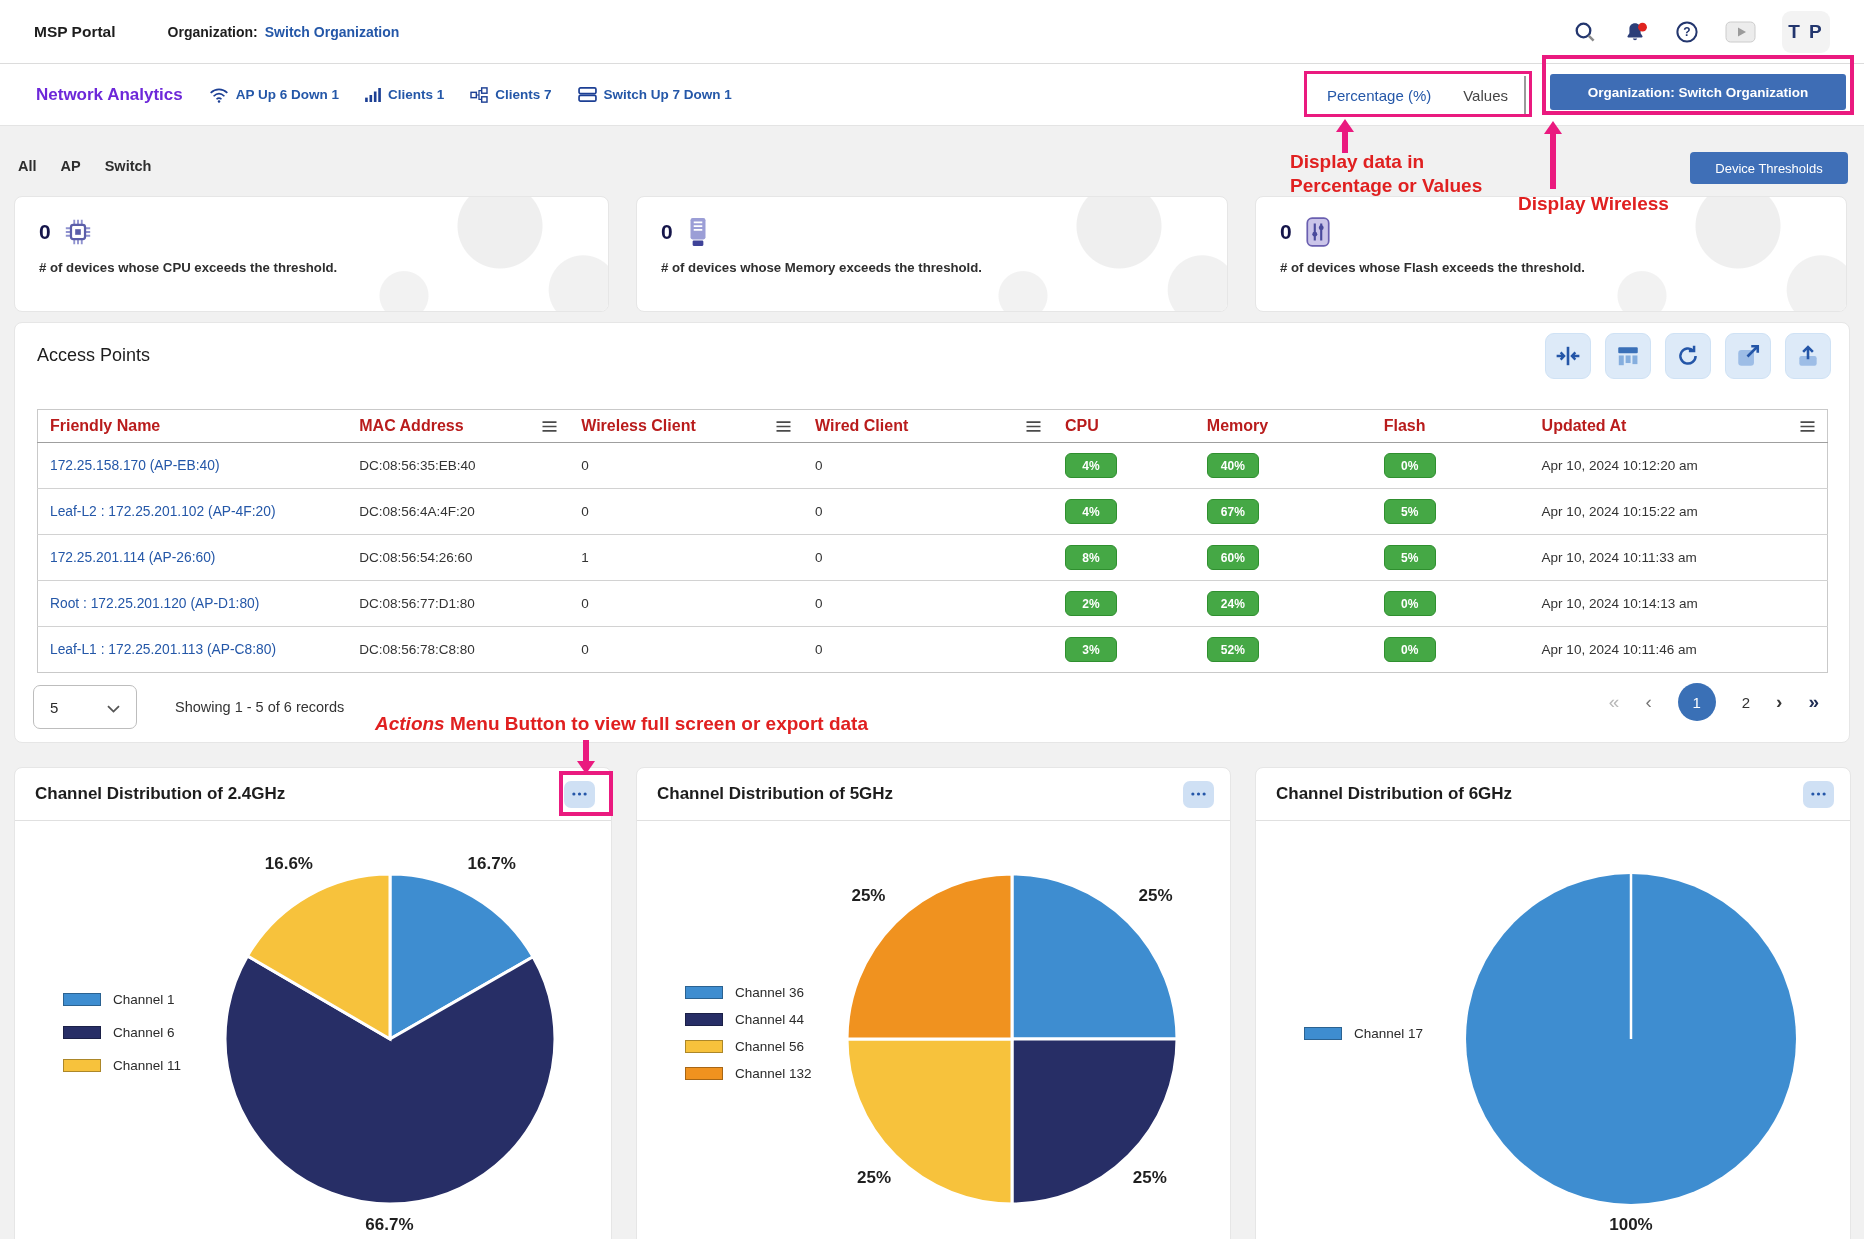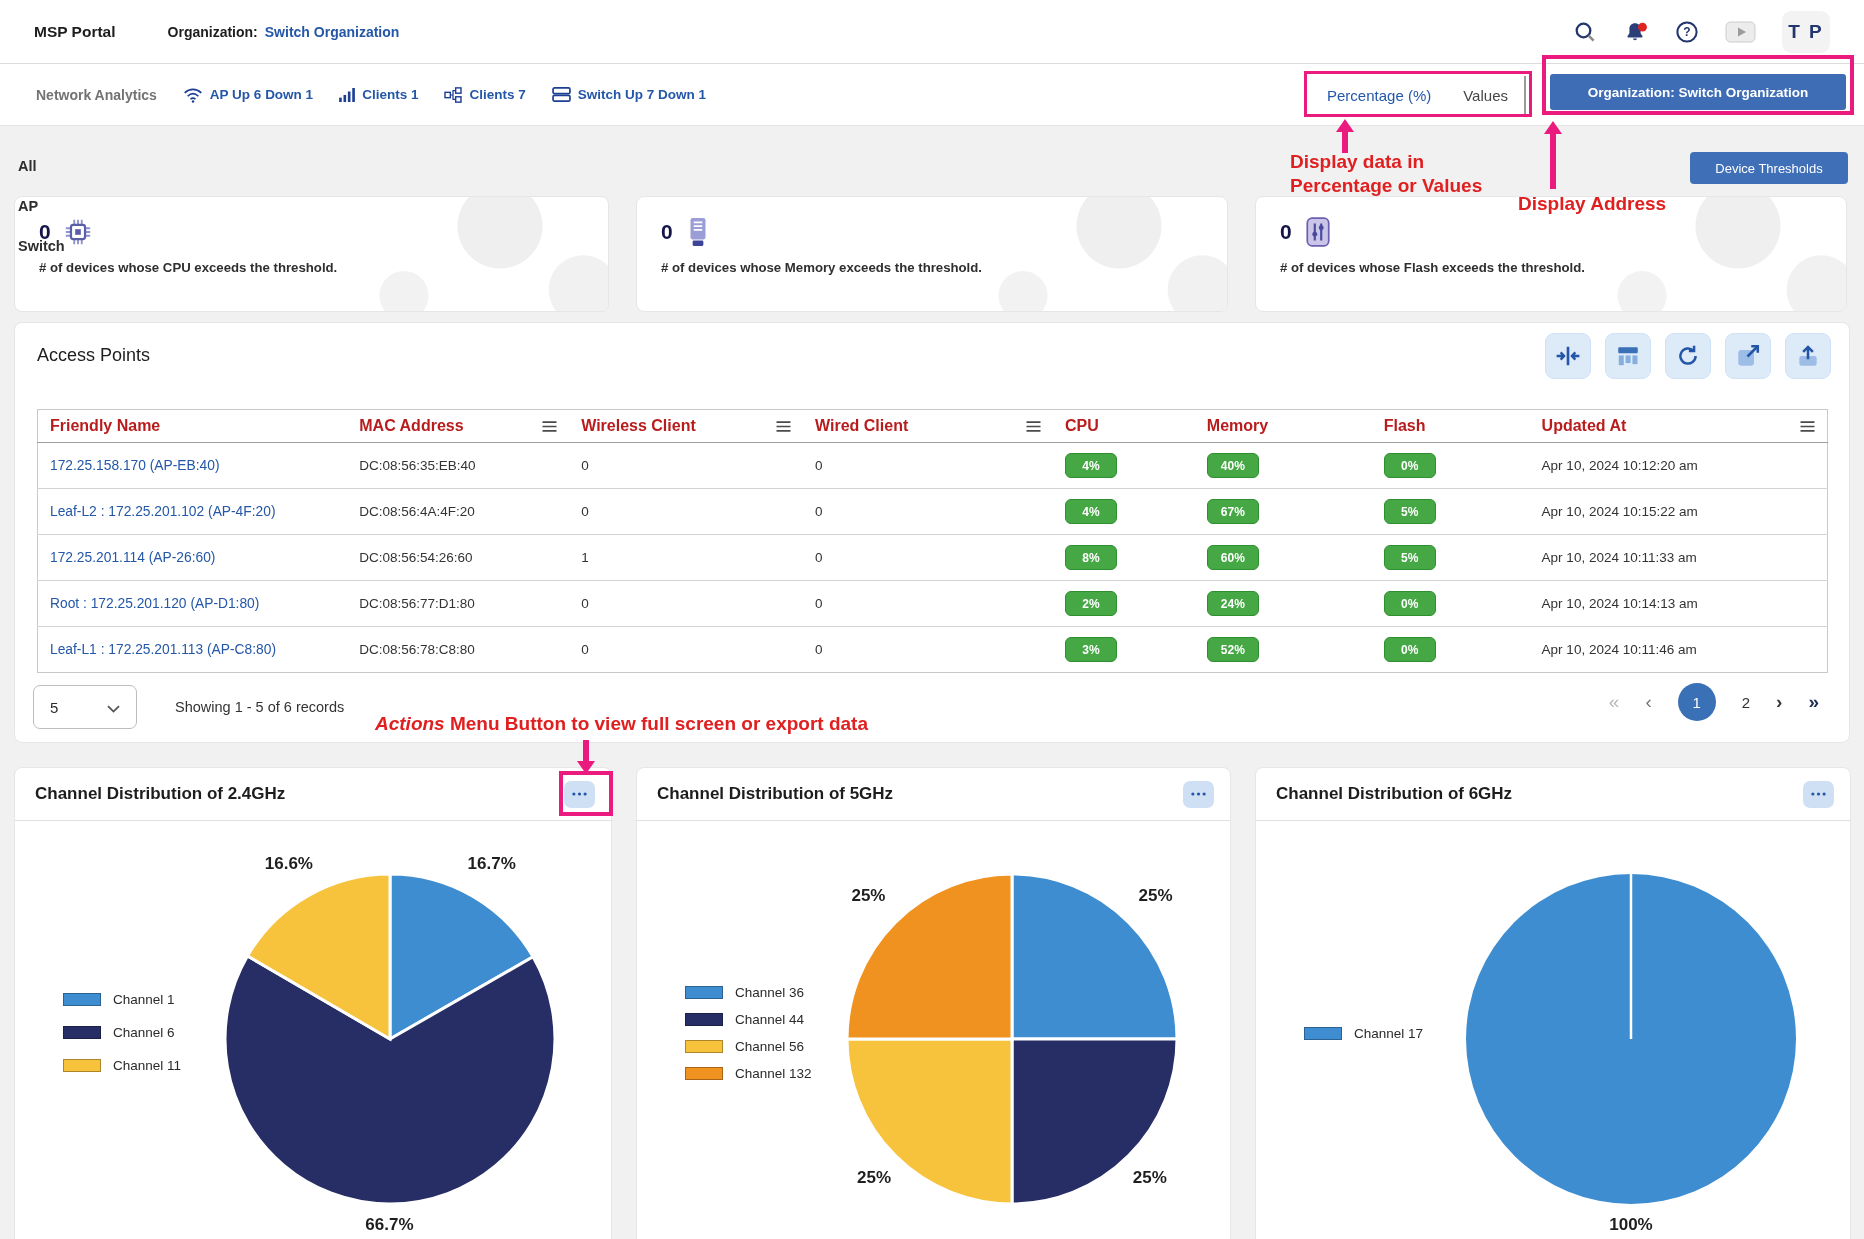--- a/index.html
+++ b/index.html
@@ -14,21 +14,21 @@
   .brand { font-size:15.5px; font-weight:bold; color:#1d1d1d; }
   .org-wrap { margin-left:52px; display:flex; gap:7px; font-size:14px; font-weight:bold; }
   .org-name { color:#2457a8; cursor:pointer; }
   .top-icons { margin-left:auto; display:flex; align-items:center; gap:26px; }
   .top-icons .tico { display:inline-flex; cursor:pointer; }
   .avatar { width:48px; height:42px; background:#f3f3f3; border-radius:9px; display:flex;
     align-items:center; justify-content:center; font-size:19px; font-weight:bold; color:#23366e; letter-spacing:2px; }
   
   .header2 { position:absolute; left:0; top:64px; width:1864px; height:62px; background:#fff;
     border-bottom:1px solid #e4e4e4; display:flex; align-items:center; padding:0 36px; z-index:4; }
-  .page-title { font-size:14px; font-weight:bold; color:#737373; }
+  .page-title { font-size:17px; font-weight:bold; color:#6d28d9; }
   .stats { display:flex; align-items:center; gap:26px; margin-left:26px; }
   .stat { display:flex; align-items:center; gap:7px; font-size:13.5px; font-weight:bold; color:#2457a8; }
   
   .toggle { position:absolute; left:1311px; top:76px; height:38px; display:flex; align-items:stretch;
     background:#fff; z-index:6; }
   .toggle .opt { display:flex; align-items:center; justify-content:center; padding:0 16px;
     font-size:15px; font-weight:normal; color:#454545; cursor:pointer; }
   .toggle .opt.sel { color:#2457a8; }
   .toggle .opt.last { border-right:2px solid #9a9a9a; }
   .btn-org { position:absolute; left:1550px; top:74px; width:296px; height:36px; background:#3e6db5;
@@ -38,21 +38,21 @@
   .pink-box { position:absolute; border:3.5px solid #ea1a7f; z-index:40; pointer-events:none; }
   .ann-text { position:absolute; color:#e02020; font-size:19px; font-weight:bold; z-index:40; line-height:24px; }
   .p-arrow { position:absolute; z-index:40; }
   .p-shaft { position:absolute; background:#ea1a7f; }
   .p-head-up { position:absolute; width:0; height:0; border-left:9px solid transparent;
     border-right:9px solid transparent; border-bottom:13px solid #ea1a7f; }
   .p-head-down { position:absolute; width:0; height:0; border-left:9px solid transparent;
     border-right:9px solid transparent; border-top:13px solid #ea1a7f; }
   
   .tabs { position:absolute; left:18px; top:158px; display:flex; gap:24px; font-size:14.5px;
-    font-weight:bold; color:#2e2e2e; z-index:3;flex-direction:column; }
+    font-weight:bold; color:#2e2e2e; z-index:3; }
   .tab { cursor:pointer; }
   .btn-thresholds { position:absolute; left:1690px; top:152px; width:158px; height:32px;
     background:#3f6fb7; border-radius:4px; color:#fff; font-size:13px; font-weight:normal;
     display:flex; align-items:center; justify-content:center; cursor:pointer; z-index:3; }
   
   .cards { position:absolute; left:14px; top:196px; display:flex; gap:27px; z-index:2; }
   .scard { height:116px; background:#fff; border:1px solid #e6e6e6; border-radius:8px;
     padding:20px 24px; position:relative; overflow:hidden; }
   .scard::after { content:""; position:absolute; right:-20px; top:0; width:320px; height:116px;
     background:
@@ -209,21 +209,21 @@
 </div>
 <div class="ann-text" style="left:1290px; top:150px;">
   <div>Display data in</div>
   <div>Percentage or Values</div>
 </div>
 
 <div class="p-arrow" style="left:1544px; top:121px; width:18px; height:68px;">
   <span class="p-head-up" style="left:0; top:0;"></span>
   <span class="p-shaft" style="left:6px; top:11px; width:6px; height:57px;"></span>
 </div>
-<div class="ann-text" style="left:1518px; top:192px;">Display Address</div>
+<div class="ann-text" style="left:1518px; top:192px;">Display Wireless</div>
 
 <div class="ann-text" style="left:375px; top:712px;">
   <i>Actions</i><span> Menu Button to view full screen or export data</span>
 </div>
 <div class="p-arrow" style="left:577px; top:740px; width:18px; height:33px;">
   <span class="p-shaft" style="left:6px; top:0; width:6px; height:21px;"></span>
   <span class="p-head-down" style="left:0; top:21px;"></span>
 </div>
 <div class="pink-box" style="left:559px; top:771px; width:54px; height:45px; border-width:4px;"></div>
 

